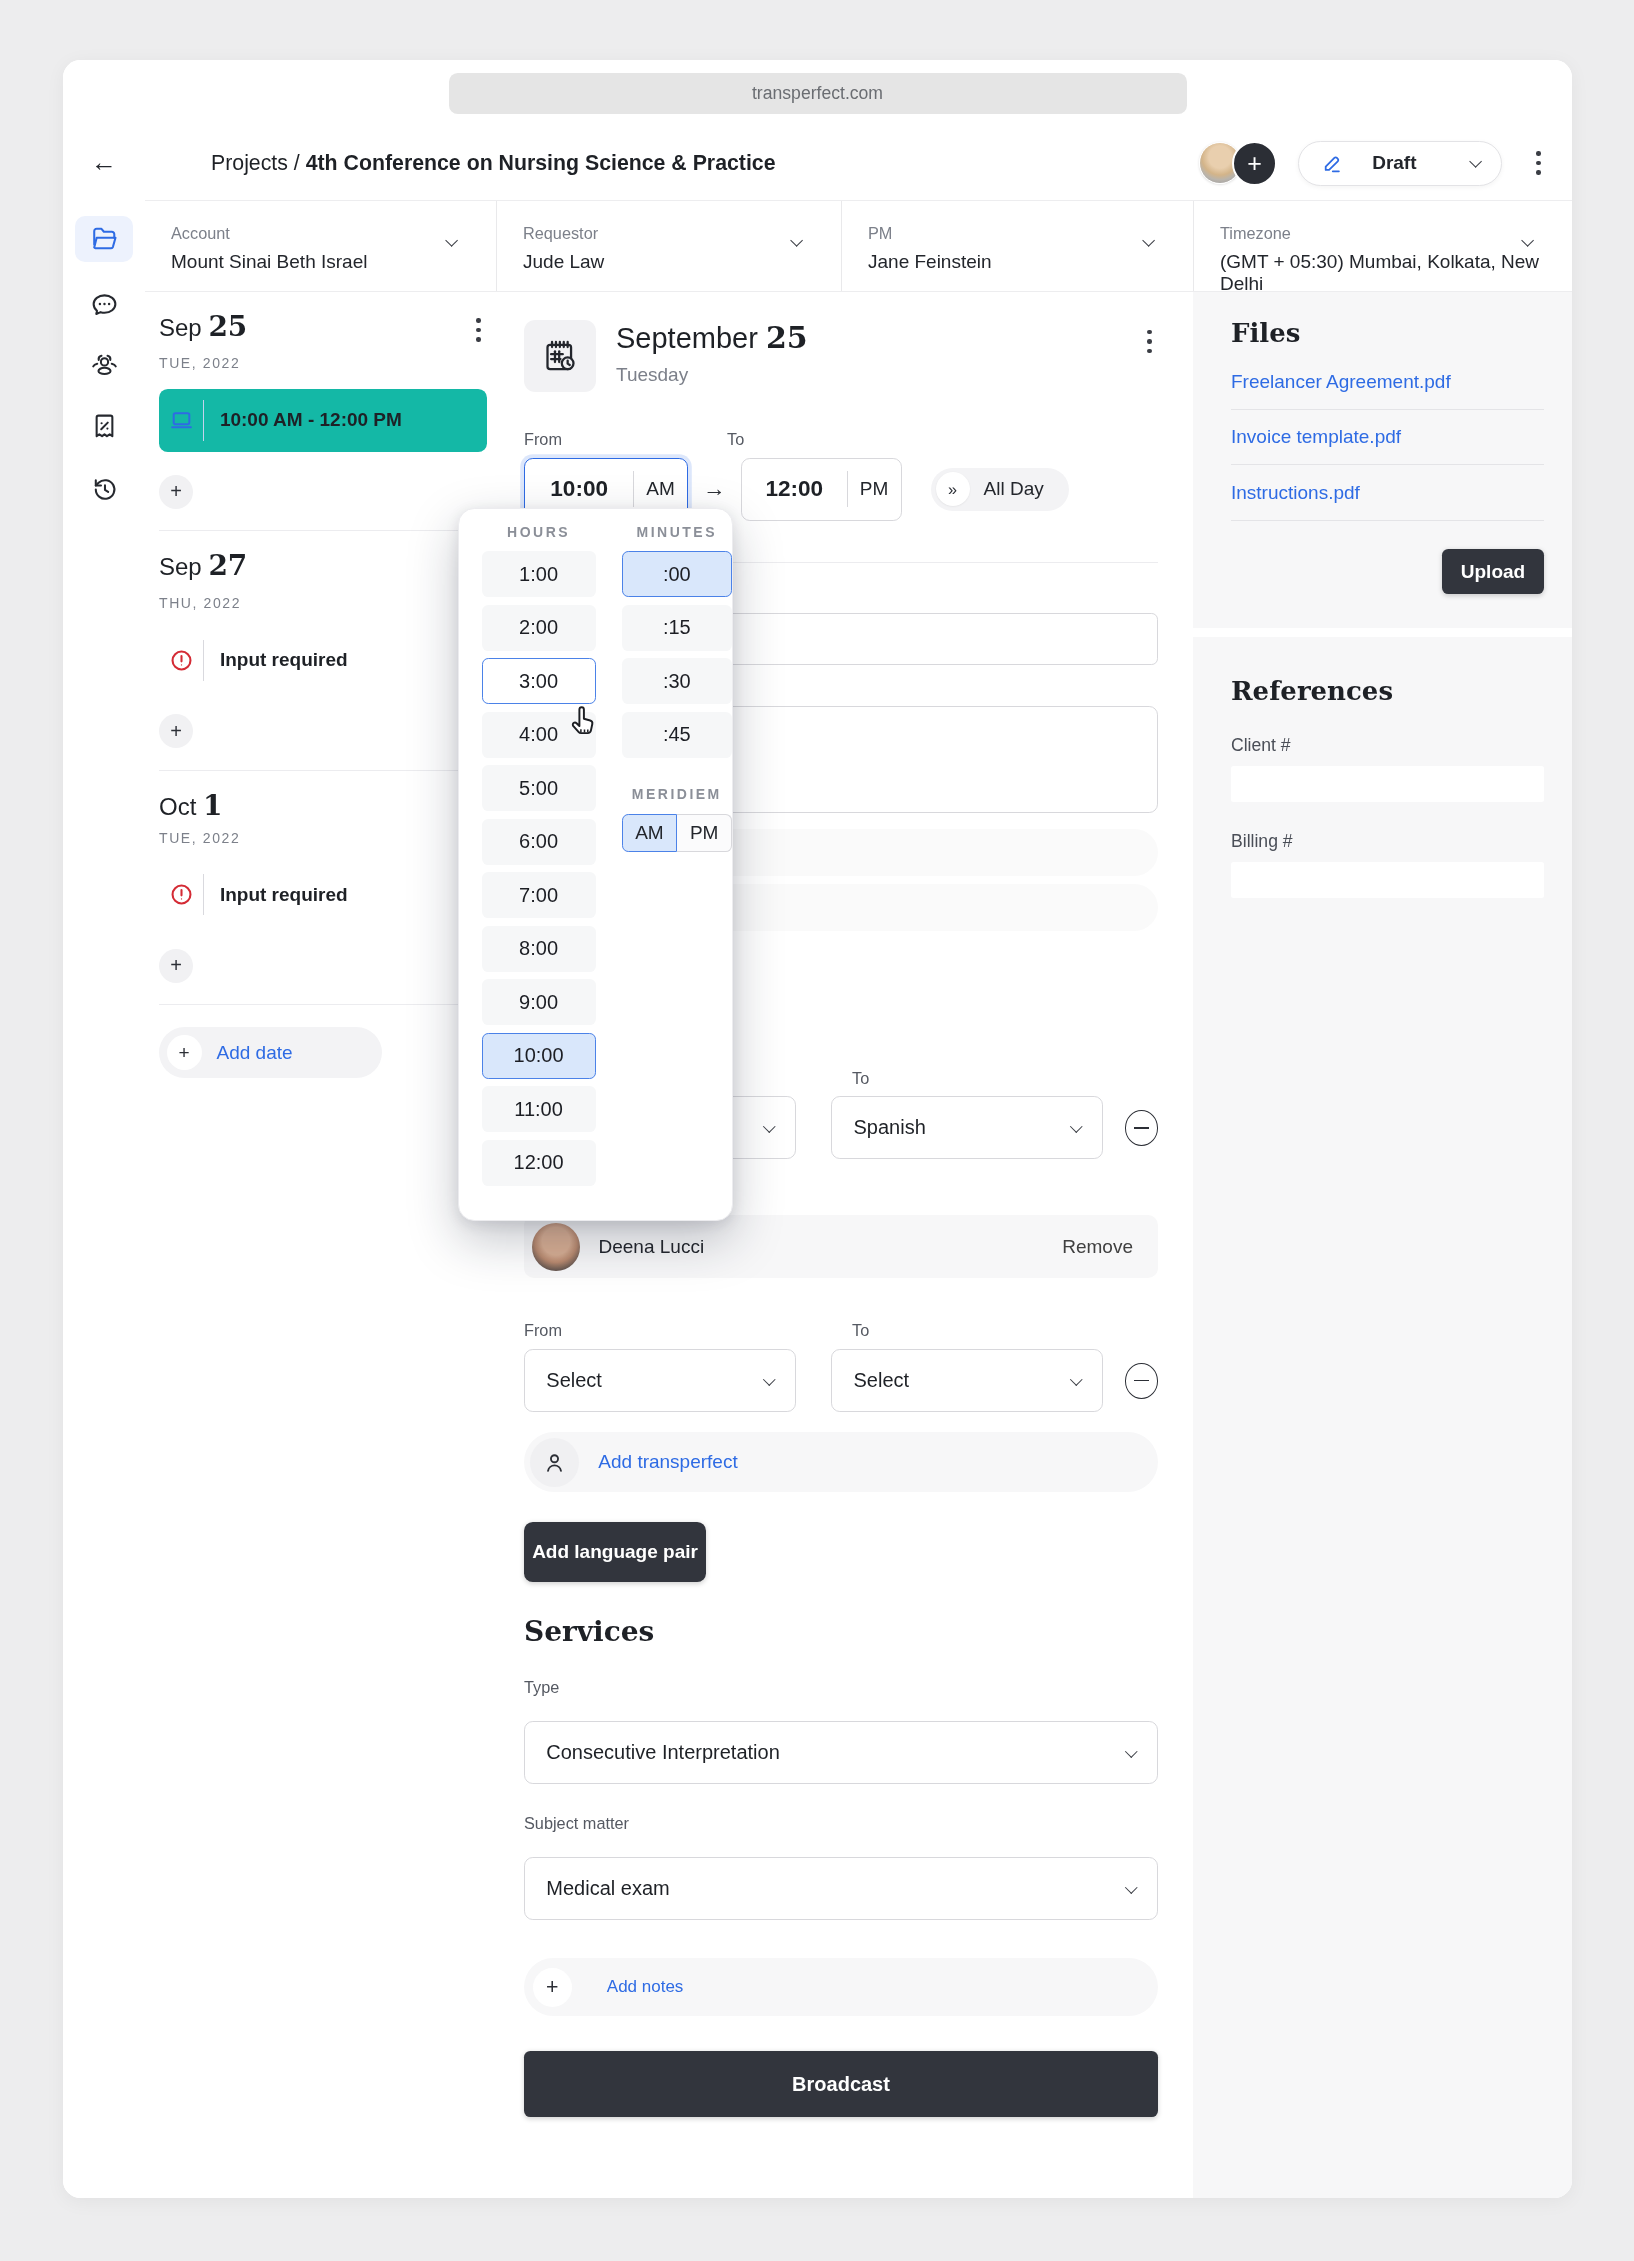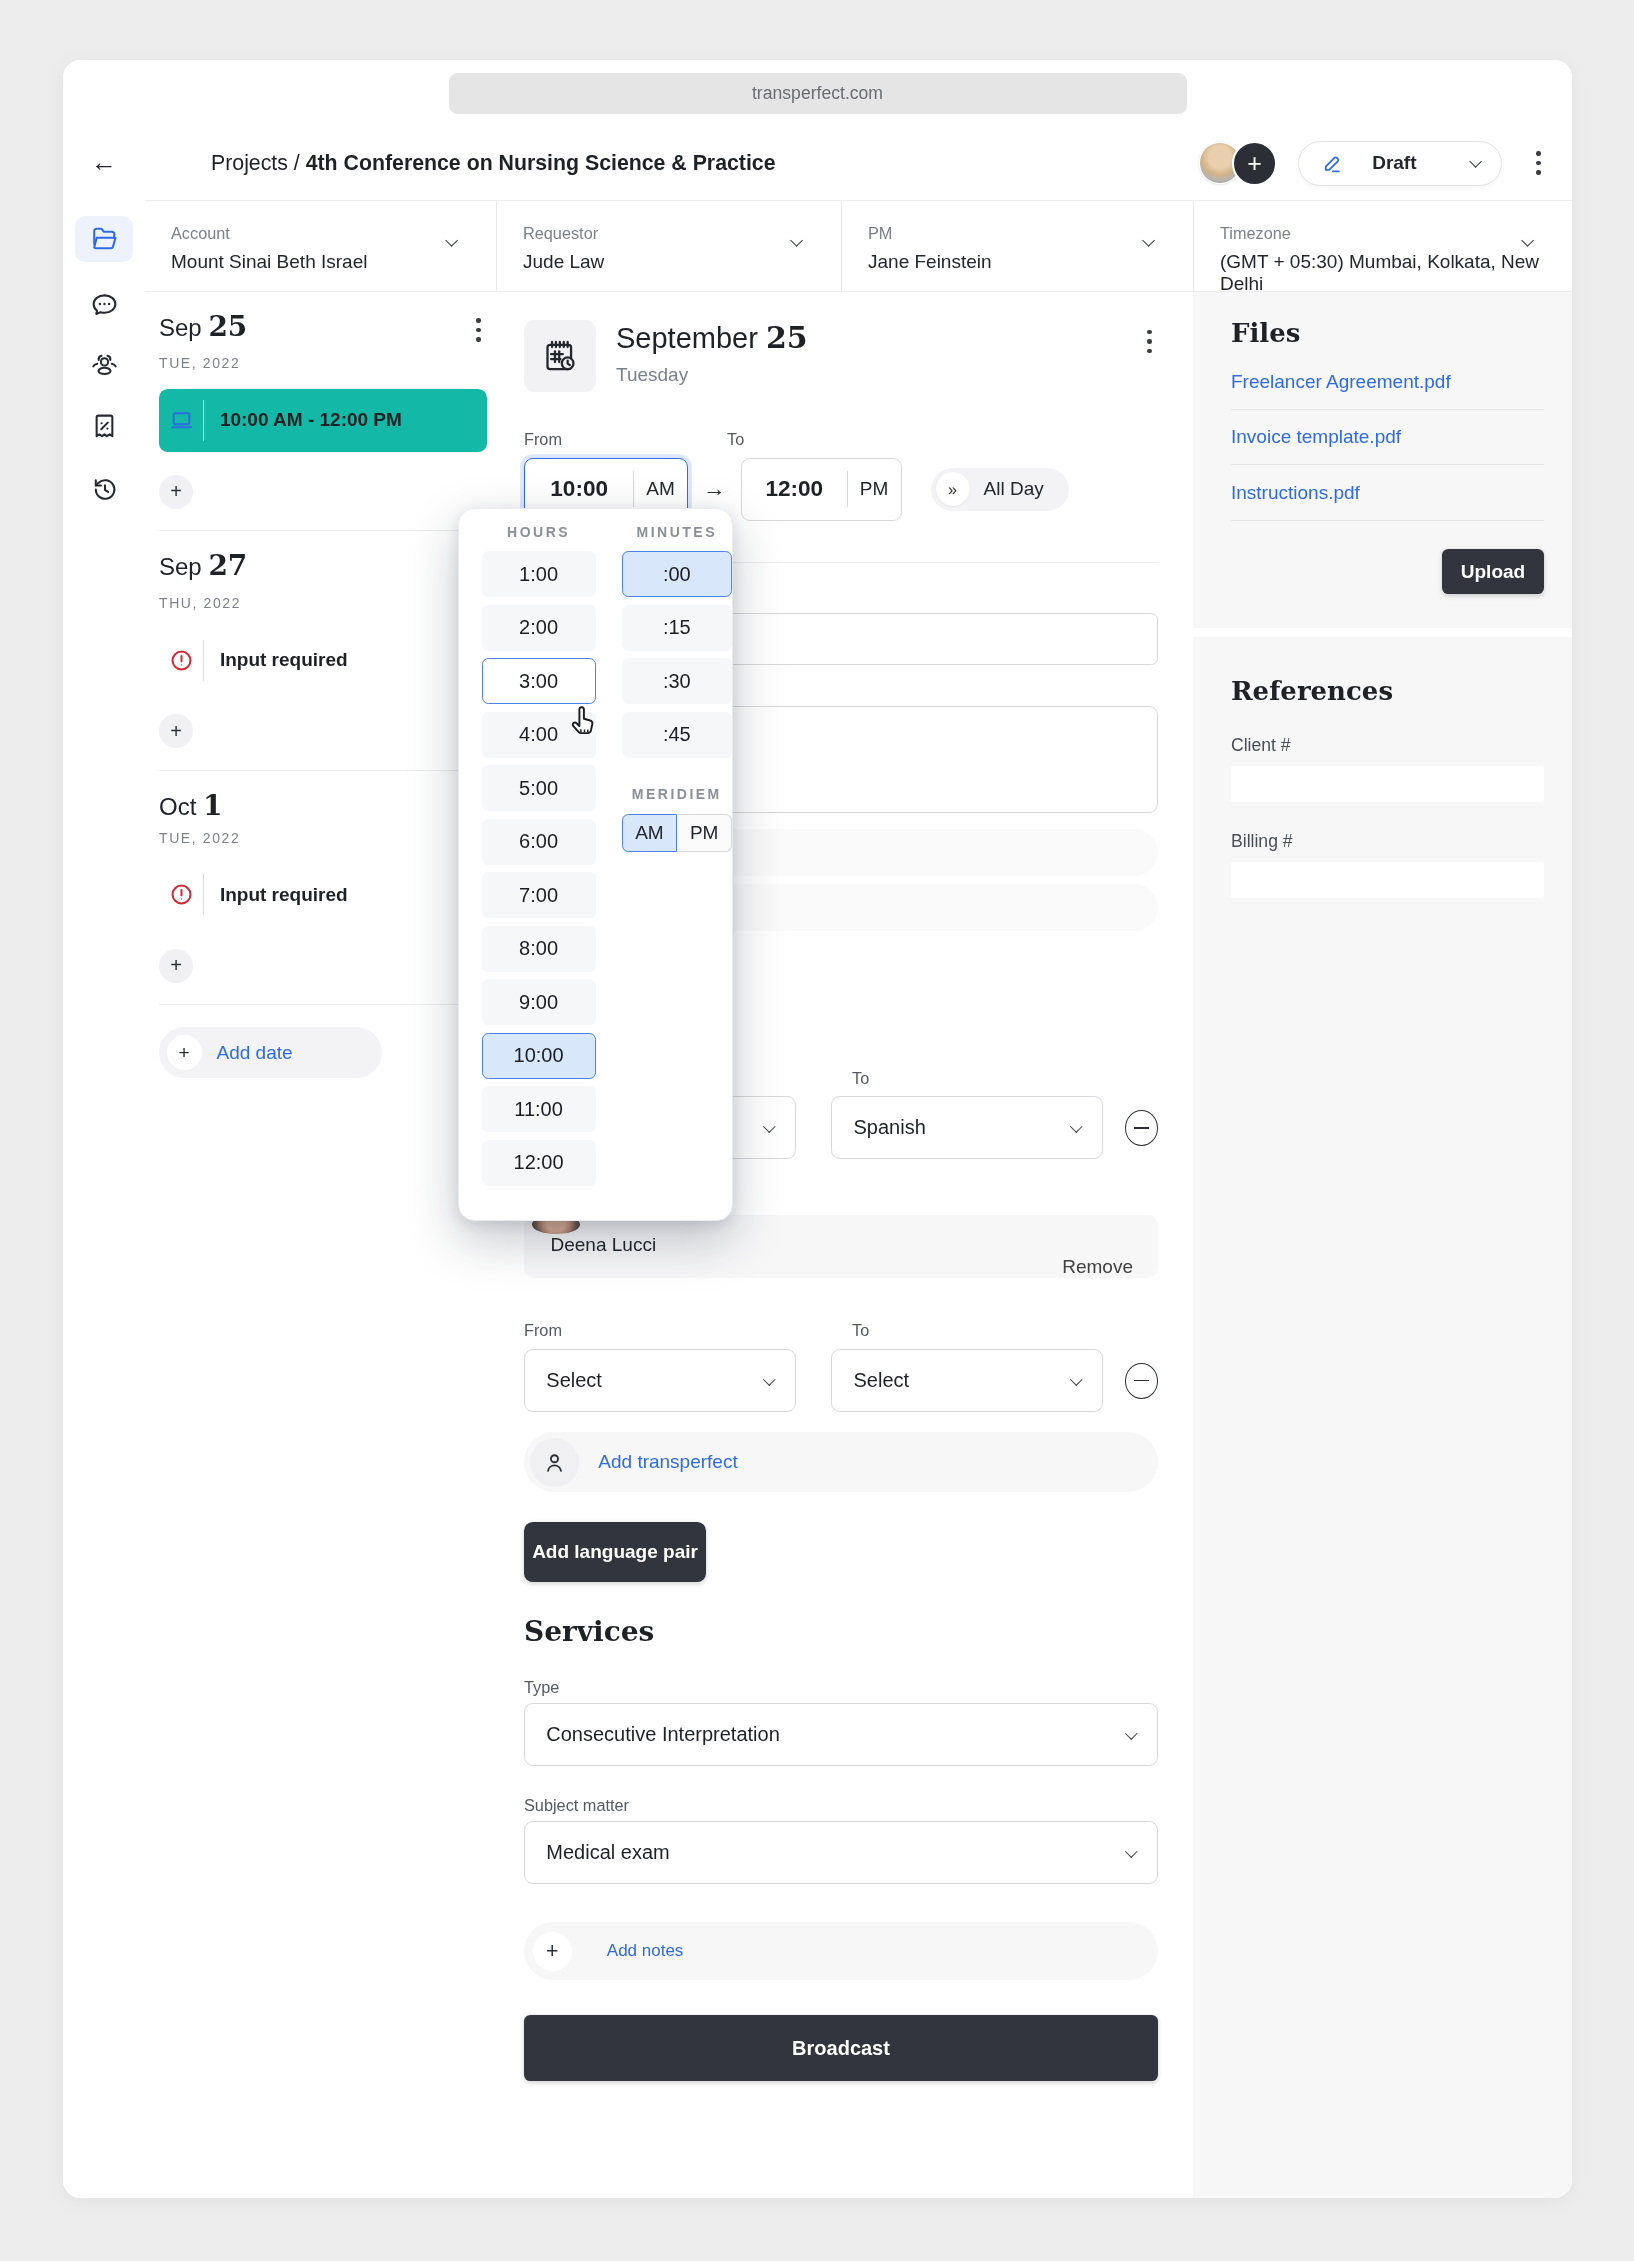--- a/index.html
+++ b/index.html
@@ -87,33 +87,33 @@
   .gr1{margin-top:15.7px;}.gr2{margin-top:7.5px;}
   .langlabels{margin-top:138px;display:flex;font-size:16.3px;color:#555962;}
   .langlabels .ll1{width:328px;}
   .langrow{margin-top:8.8px;display:flex;align-items:center;}
   .select{height:63px;box-sizing:border-box;border:1.3px solid #d8d8dc;border-radius:8.8px;background:#fff;display:flex;align-items:center;padding:0 21.3px;font-size:20px;color:#1e2126;}
   .select .chev{margin-left:auto;width:7.5px;height:7.5px;border-width:1.4px;}
   .sel-lang{width:290px;}
   .langrow .gap{width:38px;}
   .minusbtn{margin-left:21.3px;width:34px;height:34px;border:1.6px solid #2c2f36;border-radius:50%;display:flex;align-items:center;justify-content:center;background:#fff;}
   .minusbtn i{width:15px;height:1.6px;background:#2c2f36;display:block;}
-  .interp{margin-top:56px;height:63px;background:#f7f7f8;border-radius:10px;display:flex;padding:0 25px 0 7.5px;flex-direction:column;}
+  .interp{margin-top:56px;height:63px;background:#f7f7f8;border-radius:10px;display:flex;align-items:center;padding:0 25px 0 7.5px;}
   .interp .pav{width:48px;height:48px;border-radius:50%;background:radial-gradient(circle at 50% 38%,#d8ae93 0 36%,#b98a6f 55%,#6b5a52 75%,#3c3432 100%);}
   .interp .pname{margin-left:19px;font-size:19px;color:#23262c;}
   .interp .remove{margin-left:auto;font-size:19px;color:#404040;}
   .labels2{margin-top:43px;}
   .addinterp{margin-top:20px;height:60px;background:#f7f7f8;border-radius:627px;display:flex;align-items:center;padding-left:6.3px;}
   .addinterp .icirc{width:49px;height:49px;border-radius:50%;background:#f0f0f2;display:flex;align-items:center;justify-content:center;color:#2c2f36;}
   .addinterp .alabel{margin-left:19px;font-size:19px;color:#2e6be4;}
   .darkbtn{background:#32353d;color:#fff;border-radius:8.8px;display:flex;align-items:center;justify-content:center;font-size:19px;font-weight:600;box-shadow:0 1.9px 5px rgba(0,0,0,.18);}
   .addpair{margin-top:30px;width:182px;height:60px;}
   .svc-h{margin-top:33px;font-family:"DejaVu Serif",serif;font-size:28px;font-weight:700;color:#1e2126;}
   .flabel{margin-top:30px;font-size:16.3px;color:#555962;}
-  .sel-full{margin-top:6px;width:100%;}
+  .sel-full{margin-top:24px;width:100%;}
   .addnotes{margin-top:38px;height:58px;background:#f7f7f8;border-radius:627px;display:flex;align-items:center;padding-left:8.8px;}
   .addnotes .wcirc{width:39px;height:39px;background:#fff;border-radius:50%;display:flex;align-items:center;justify-content:center;font-size:21.3px;font-weight:300;color:#2c2f36;}
   .addnotes .alabel{margin-left:35px;font-size:17px;color:#2e6be4;}
   .broadcast{margin-top:35px;width:100%;height:66px;border-radius:6.3px;font-size:20px;}
   
   .rightp{position:absolute;left:1130px;top:232px;right:0;bottom:0;background:#f7f7f8;box-sizing:border-box;padding:26px 28px 0 38px;}
   .ph{font-family:"DejaVu Serif",serif;font-size:26px;font-weight:700;color:#1e2126;}
   .filelist{margin-top:6.3px;}
   .filerow{padding:16.3px 0;border-bottom:0.6px solid #e4e4e7;font-size:19px;}
   .filerow a{color:#2e6be4;text-decoration:none;}

